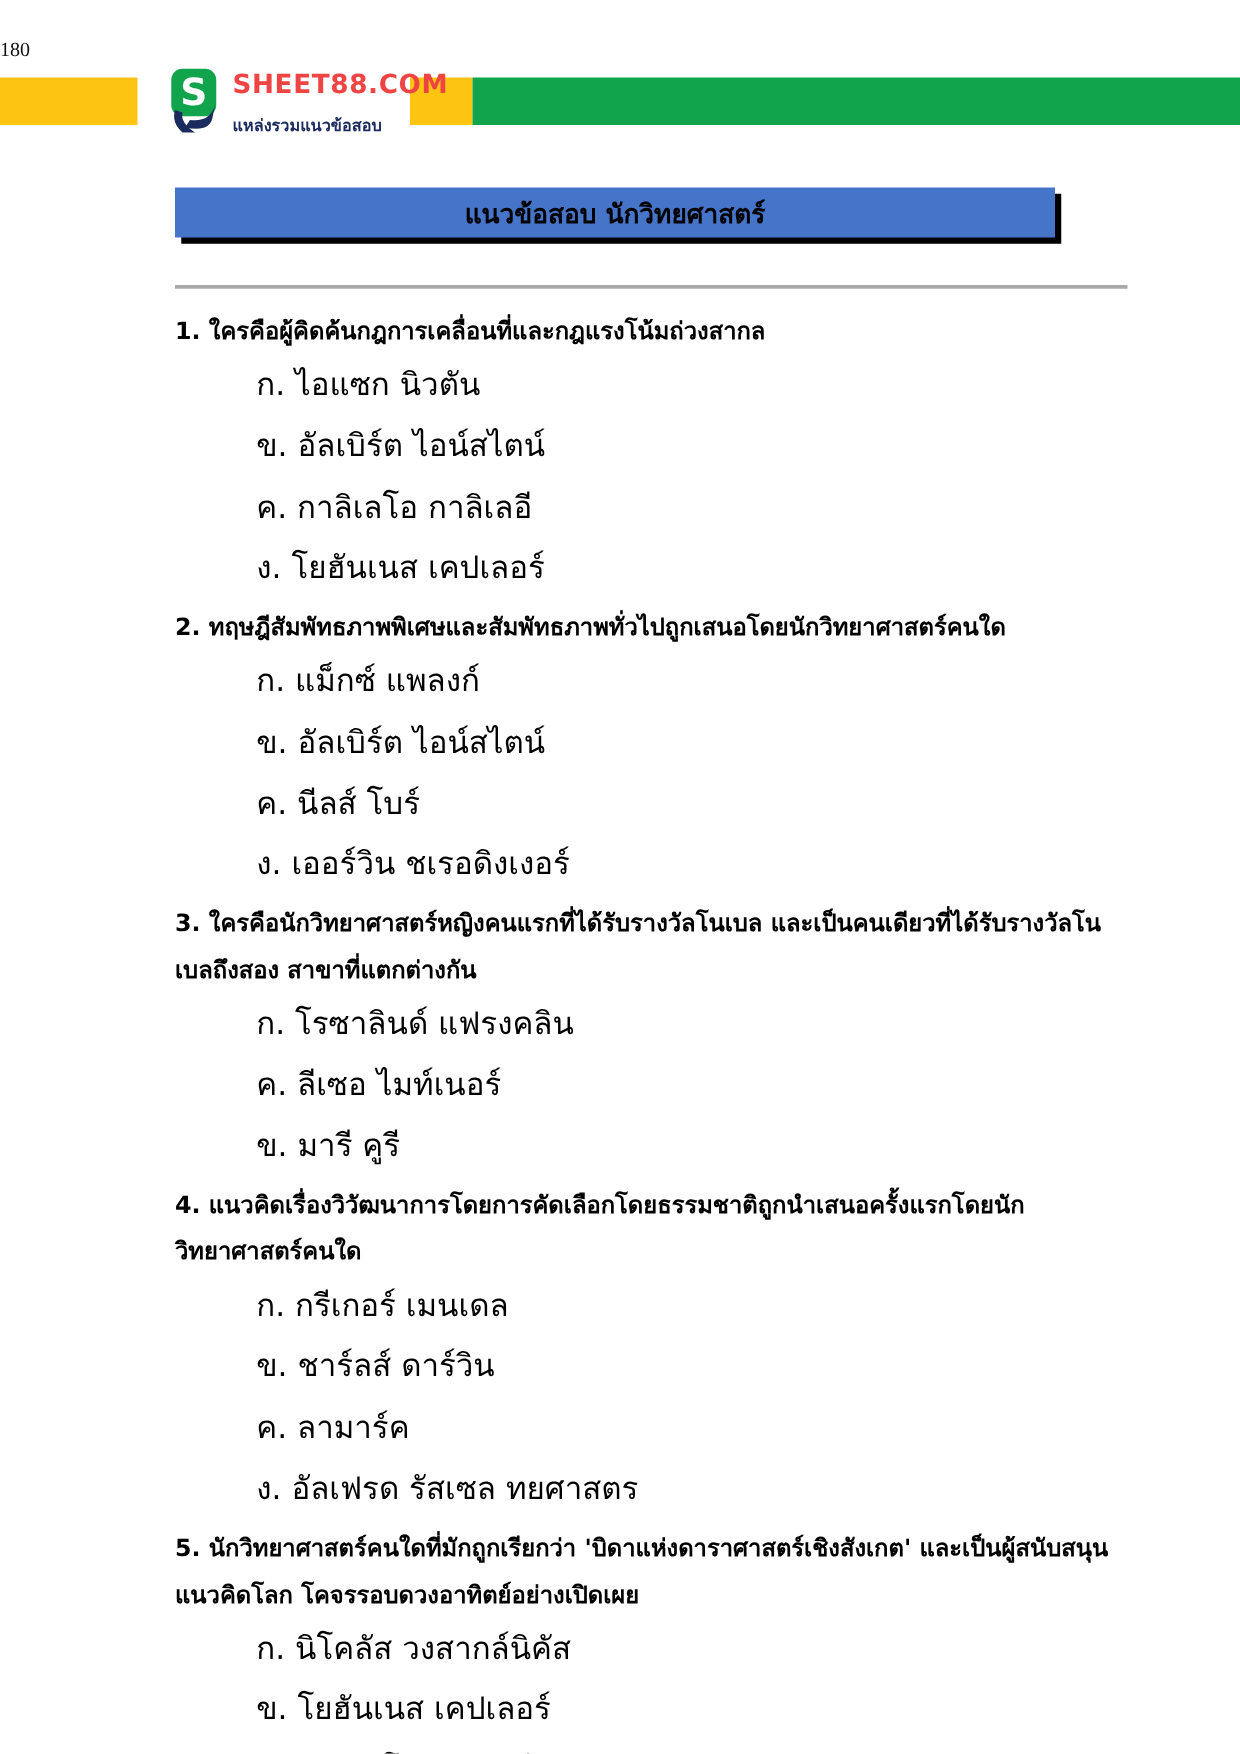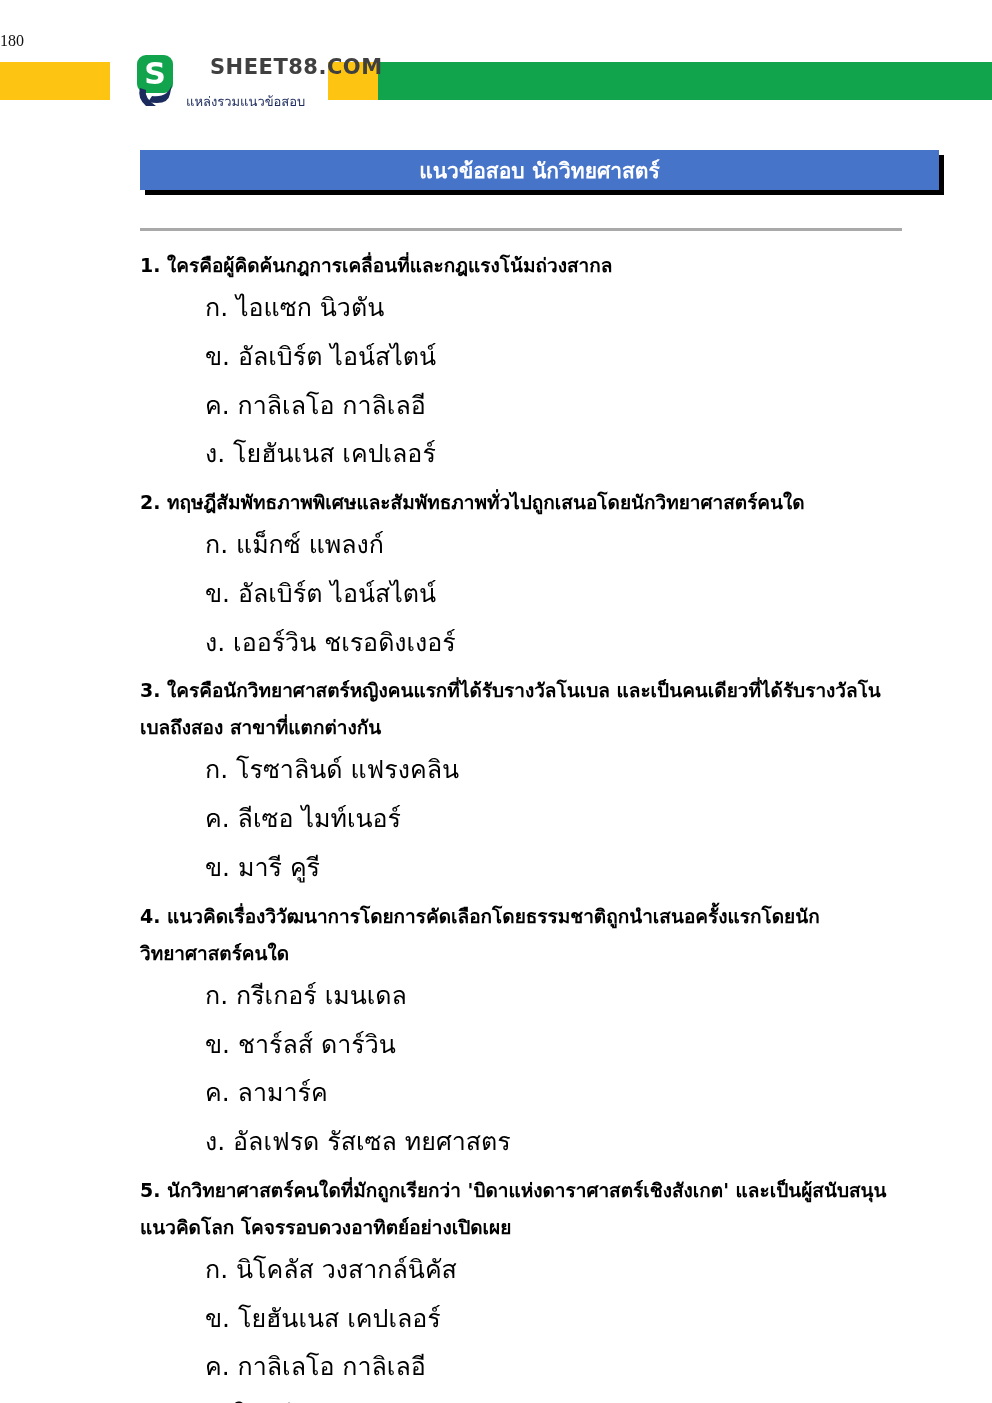--- a/index.html
+++ b/index.html
@@ -24,32 +24,32 @@
   .band-yellow-left  { left:0; width:110px; background:#FDC511; }
   .band-yellow-right { left:328px; width:50px; background:#FDC511; }
   .band-green        { left:378px; right:0; background:#12A44C; }
   
   .logo {
     position:absolute; left:134px; top:54px;
     display:flex; align-items:center; gap:10px;
   }
   .logo-text { display:flex; flex-direction:column; line-height:1.1; }
   .logo-brand {
-    font-size:21px; font-weight:bold; color:#404040; letter-spacing:0.5px;margin-left:24px;
+    font-size:21px; font-weight:bold; color:#ef4444; letter-spacing:0.5px;
   }
   .logo-tagline {
-    font-size:13px; font-weight:normal; color:#1C2B5E; margin-top:16px;
+    font-size:13px; font-weight:bold; color:#1C2B5E; margin-top:16px;
   }
   
   .title-banner {
-    position:absolute; left:140px; top:150px; width:799px; height:40px;
+    position:absolute; left:140px; top:150px; width:704px; height:40px;
     background:#4674C9;
     box-shadow: 5px 5px 0 0 #000000;
     display:flex; align-items:center; justify-content:center;
-    color:#ffffff; font-size:21px; font-weight:bold;
+    color:#000000; font-size:21px; font-weight:bold;
   }
   .divider {
     position:absolute; left:140px; top:228px; width:762px; height:3px;
     background:#A9A9A9;
   }
   
   .content {
     position:absolute; left:140px; top:247px; width:766px;
   }
   .question { margin:0; }
@@ -98,20 +98,21 @@
         <p class="q-text">1. ใครคือผู้คิดค้นกฎการเคลื่อนที่และกฎแรงโน้มถ่วงสากล</p>
         <p class="choice">ก. ไอแซก นิวตัน</p>
         <p class="choice">ข. อัลเบิร์ต ไอน์สไตน์</p>
         <p class="choice">ค. กาลิเลโอ กาลิเลอี</p>
         <p class="choice">ง. โยฮันเนส เคปเลอร์</p>
       </div>
       <div class="question">
         <p class="q-text">2. ทฤษฎีสัมพัทธภาพพิเศษและสัมพัทธภาพทั่วไปถูกเสนอโดยนักวิทยาศาสตร์คนใด</p>
         <p class="choice">ก. แม็กซ์ แพลงก์</p>
         <p class="choice">ข. อัลเบิร์ต ไอน์สไตน์</p>
+        <p class="choice">ค. นีลส์ โบร์</p>
         <p class="choice">ง. เออร์วิน ชเรอดิงเงอร์</p>
       </div>
       <div class="question">
         <p class="q-text">3. ใครคือนักวิทยาศาสตร์หญิงคนแรกที่ได้รับรางวัลโนเบล และเป็นคนเดียวที่ได้รับรางวัลโนเบลถึงสอง สาขาที่แตกต่างกัน</p>
         <p class="choice">ก. โรซาลินด์ แฟรงคลิน</p>
         <p class="choice">ค. ลีเซอ ไมท์เนอร์</p>
         <p class="choice">ข. มารี คูรี</p>
       </div>
       <div class="question">
         <p class="q-text">4. แนวคิดเรื่องวิวัฒนาการโดยการคัดเลือกโดยธรรมชาติถูกนำเสนอครั้งแรกโดยนักวิทยาศาสตร์คนใด</p>

